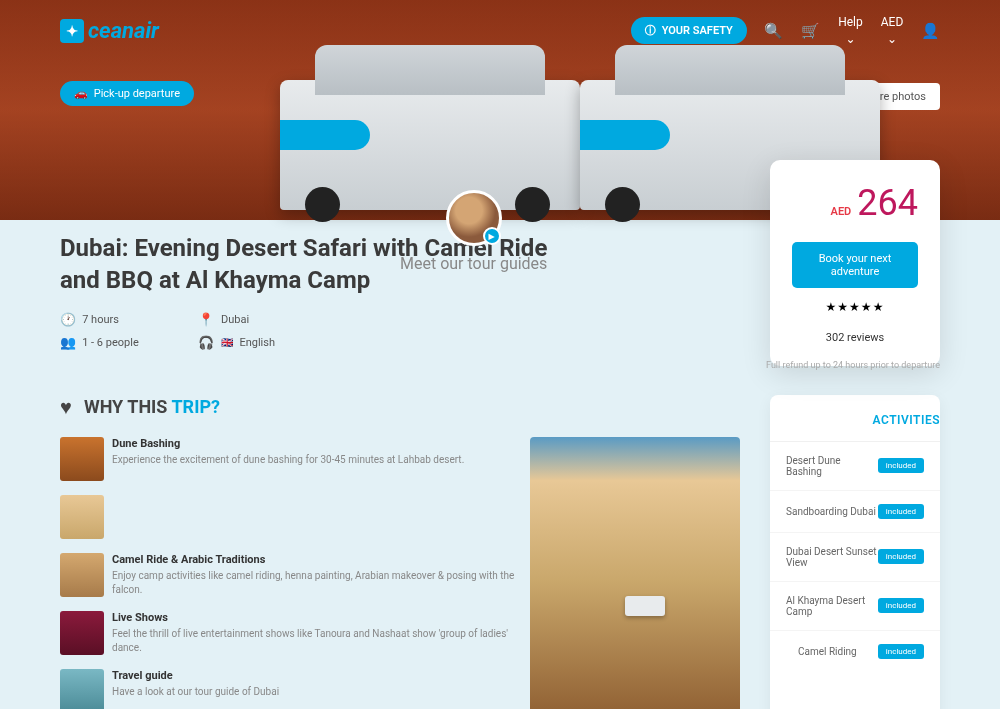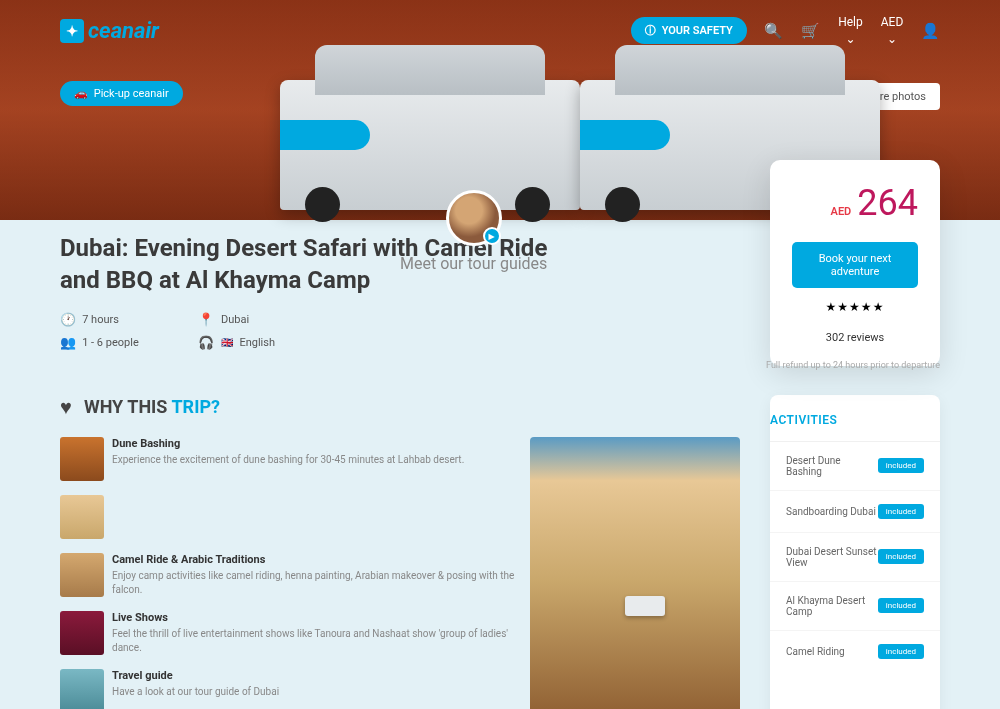--- a/index.html
+++ b/index.html
@@ -56,23 +56,23 @@
 .why-thumb.sand { background:linear-gradient(#e8c896,#c9a76b); }
 .why-thumb.hands { background:linear-gradient(#d4a86f,#a77b4a); }
 .why-thumb.dance { background:linear-gradient(#8b1a3c,#5a0f25); }
 .why-thumb.people { background:linear-gradient(#7ab8c4,#4a8a96); }
 .why-txt h4 { font-size:11px; font-weight:700; color:#333; margin-bottom:3px; }
 .why-txt p { font-size:10px; color:#888; line-height:1.4; }
 .why-img { width:210px; background:linear-gradient(180deg,#5a9bc4 0%,#e8c896 15%,#c9a76b 50%,#8b5a2e 100%); border-radius:4px; position:relative; }
 .why-img::after { content:''; position:absolute; top:55%; left:45%; width:40px; height:20px; background:#e8ebed; border-radius:3px; box-shadow:0 2px 4px rgba(0,0,0,.3); }
 
 .activities-card { width:170px; background:#fff; border-radius:8px; padding:18px 0; box-shadow:0 4px 15px rgba(0,0,0,.06); }
-.act-head { text-align:left; color:#00a9e0; font-size:12px; font-weight:600; letter-spacing:.5px; padding-bottom:14px; border-bottom:1px solid #f0f0f0; }
+.act-head { text-align:right; color:#00a9e0; font-size:12px; font-weight:600; letter-spacing:.5px; padding-bottom:14px; border-bottom:1px solid #f0f0f0; }
 .act-item { display:flex; justify-content:space-between; align-items:center; padding:13px 16px; border-bottom:1px solid #f4f4f4; font-size:10px; color:#666; }
-.act-item:last-child { border-bottom:none; }
+.act-item:last-child { border-bottom:none;margin-left:12px; }
 .inc-badge { background:#00a9e0; color:#fff; font-size:8px; padding:3px 8px; border-radius:3px; }
 </style>
 </head>
 <body>
 
 <div class="hero">
   <div class="topbar">
     <div class="logo">
       <span class="logo-box">✦</span>
       <span>ceanair</span>
@@ -90,21 +90,21 @@
       </span>
       <span class="nav-link">
         <span>AED</span>
         <span>⌄</span>
       </span>
       <span class="nav-icon">👤</span>
     </div>
   </div>
   <div class="pickup-badge">
     <span>🚗</span>
-    <span>Pick-up ceanair</span>
+    <span>Pick-up departure</span>
   </div>
   <button class="more-photos">More photos</button>
   <div class="vehicle v1">
       <div class="brand-stripe"></div>
     </div>
   <div class="vehicle v2">
       <div class="brand-stripe"></div>
     </div>
 </div>
 

